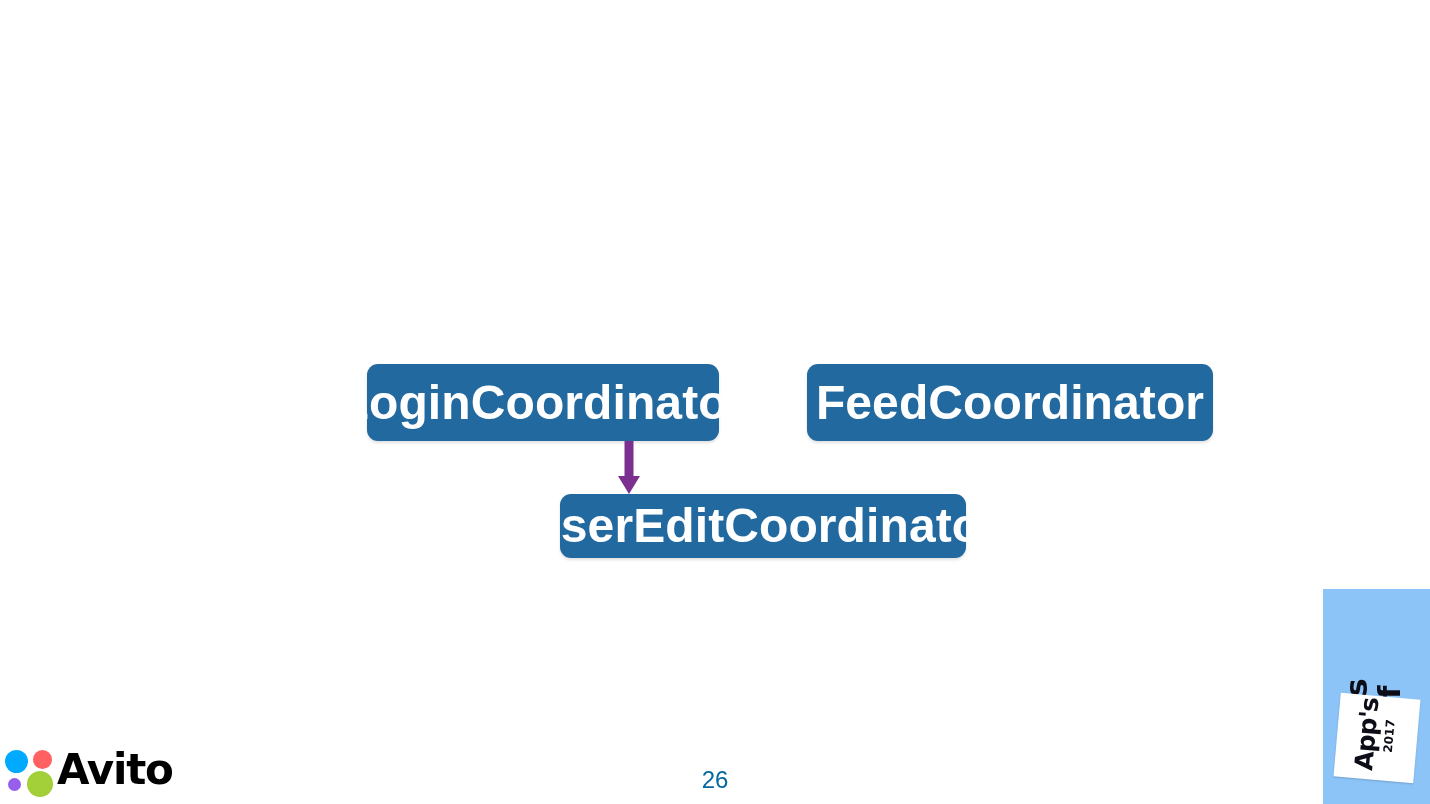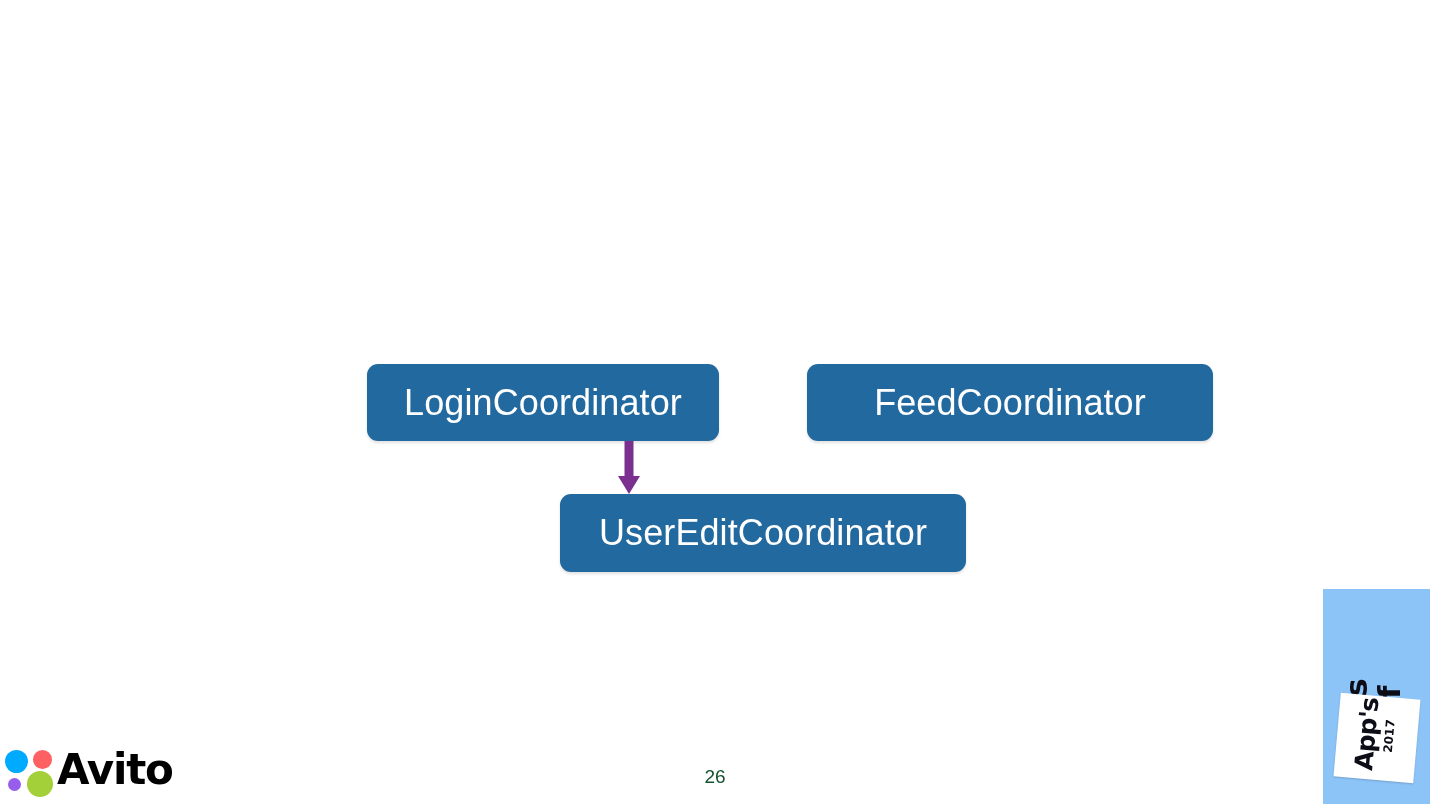--- a/index.html
+++ b/index.html
@@ -25,51 +25,51 @@
     background: #22699f;
     border-radius: 11px;
     display: flex;
     align-items: center;
     justify-content: center;
     box-shadow: 0 2px 3px rgba(0,0,0,0.12);
   }
   .node-label {
     color: #ffffff;
     font-family: "Liberation Sans", sans-serif;
-    font-weight: 400;
-    font-size: 36px;
+    font-weight: 700;
+    font-size: 48px;
     letter-spacing: 0.1px;
     white-space: nowrap;
     line-height: 1;
   }
 
   #node-login   { left: 367px; top: 364px; width: 352px; height: 77px; }
   #node-feed    { left: 807px; top: 364px; width: 406px; height: 77px; }
-  #node-useredit{ left: 560px; top: 494px; width: 406px; height: 78px; }
+  #node-useredit{ left: 560px; top: 494px; width: 406px; height: 64px; }
 
   
   .arrow-layer {
     position: absolute;
     left: 0;
     top: 0;
     width: 1430px;
     height: 804px;
     pointer-events: none;
   }
 
   
   .page-number {
     position: absolute;
     left: 0;
     top: 766px;
     width: 1430px;
     text-align: center;
     font-family: "Liberation Sans", sans-serif;
-    font-size: 19px;
-    color: #14532d;
+    font-size: 24px;
+    color: #0369a1;
   }
 
   
   .avito-logo {
     position: absolute;
     left: 0;
     top: 744px;
     width: 168px;
     height: 52px;
   }

